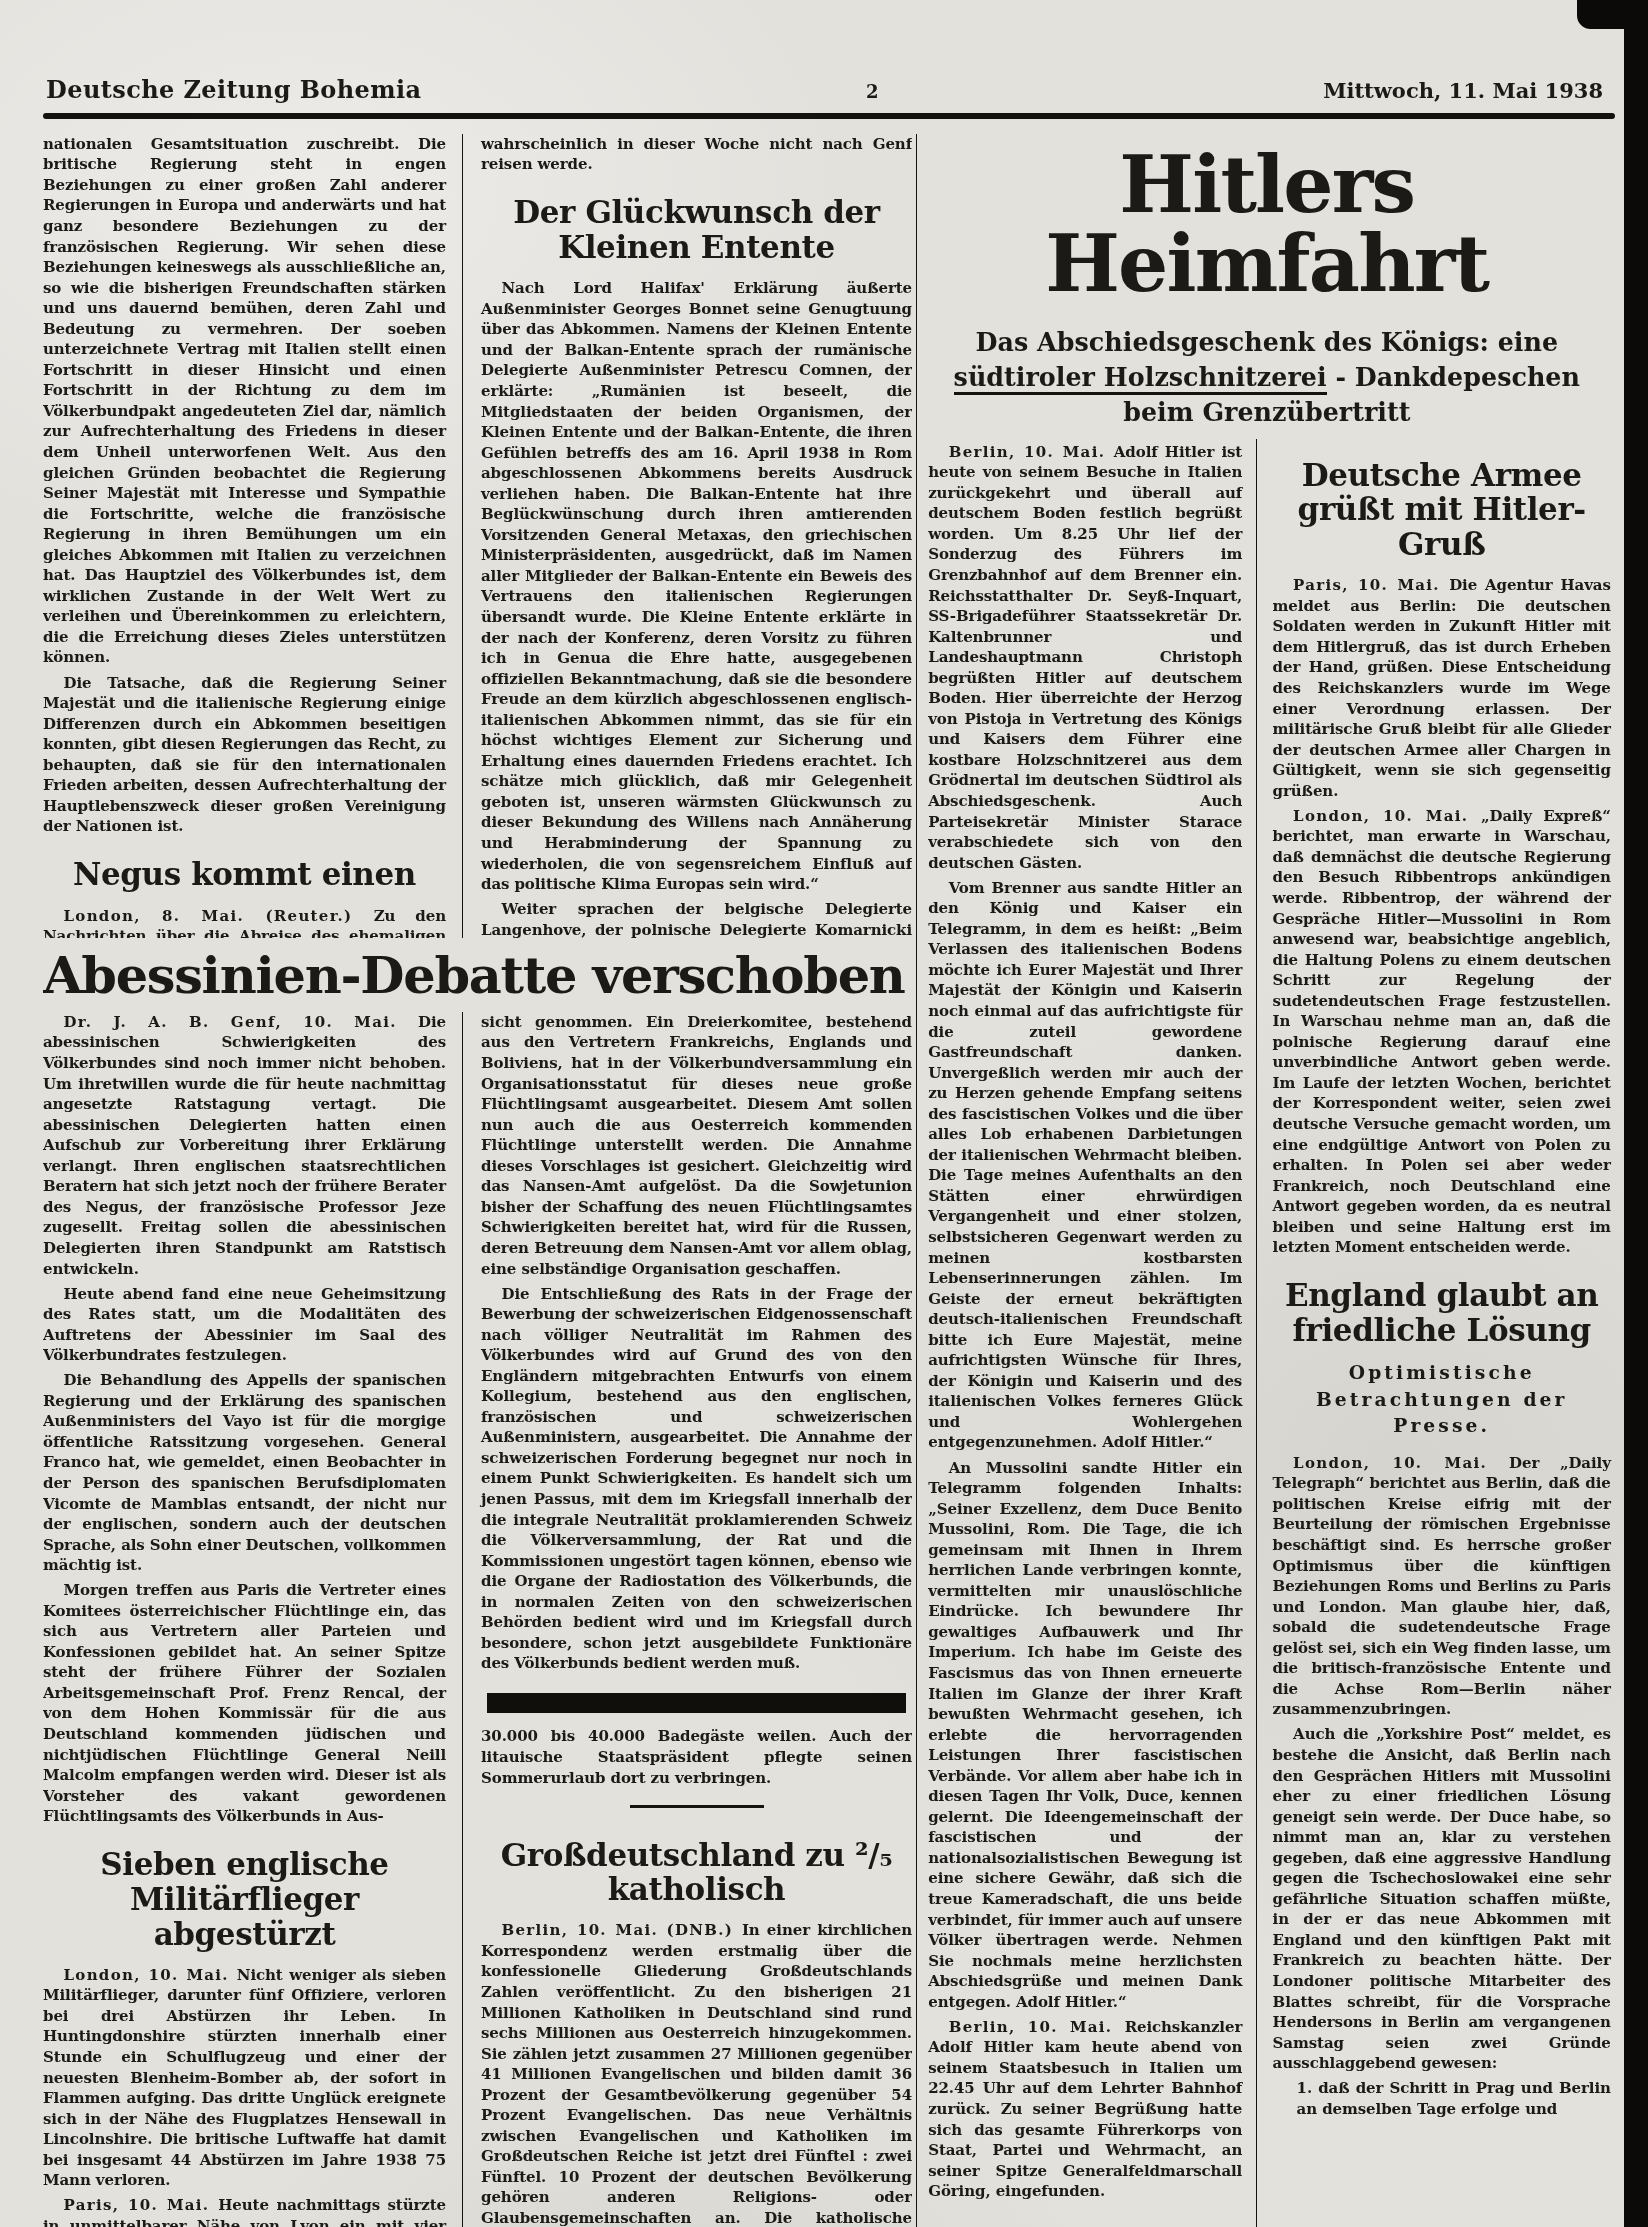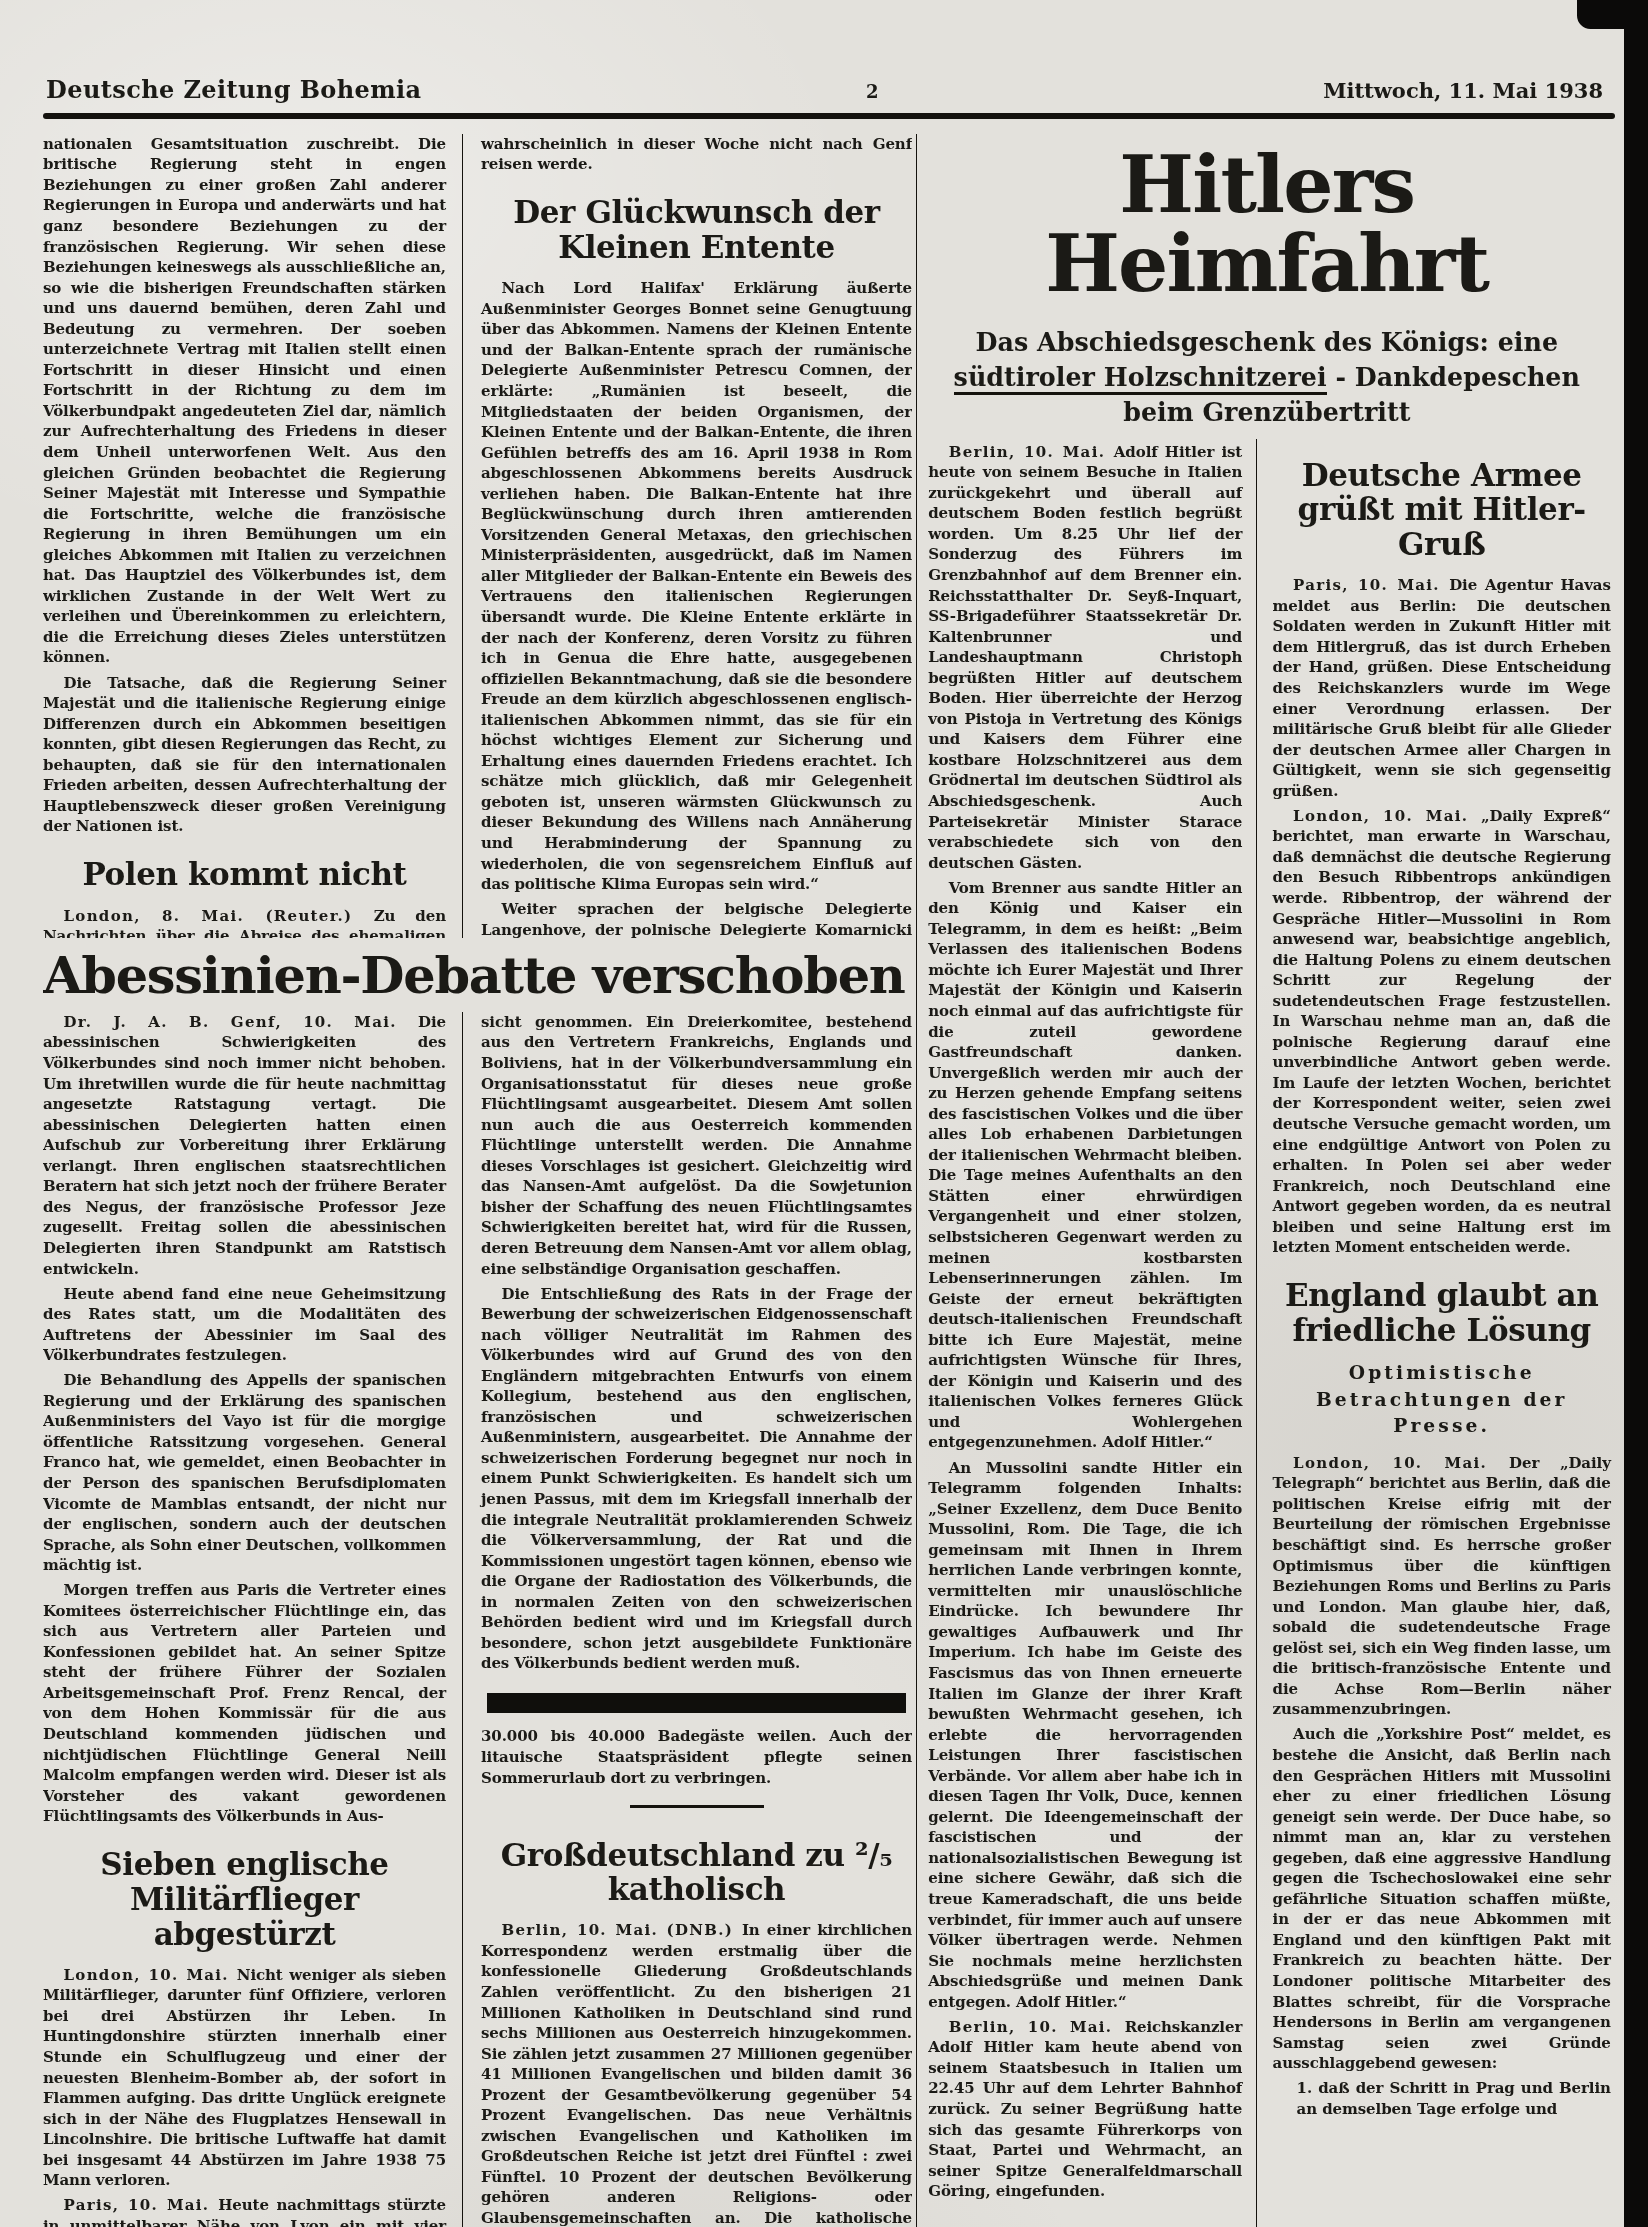--- a/index.html
+++ b/index.html
@@ -68,21 +68,21 @@
     <span class="mast-date">Mittwoch, 11. Mai 1938</span>
   </div>
   <div class="head-rule"></div>
 
   <div class="main">
     <div class="half-left">
       <div class="row-a">
         <div class="col c1">
             <p class="body noind">nationalen Gesamtsituation zuschreibt. Die britische Regierung steht in engen Beziehungen zu einer großen Zahl anderer Regierungen in Europa und anderwärts und hat ganz besondere Beziehungen zu der französischen Regierung. Wir sehen diese Beziehungen keineswegs als ausschließliche an, so wie die bisherigen Freundschaften stärken und uns dauernd bemühen, deren Zahl und Bedeutung zu vermehren. Der soeben unterzeichnete Vertrag mit Italien stellt einen Fortschritt in dieser Hinsicht und einen Fortschritt in der Richtung zu dem im Völkerbundpakt angedeuteten Ziel dar, nämlich zur Aufrechterhaltung des Friedens in dieser dem Unheil unterworfenen Welt. Aus den gleichen Gründen beobachtet die Regierung Seiner Majestät mit Interesse und Sympathie die Fortschritte, welche die französische Regierung in ihren Bemühungen um ein gleiches Abkommen mit Italien zu verzeichnen hat. Das Hauptziel des Völkerbundes ist, dem wirklichen Zustande in der Welt Wert zu verleihen und Übereinkommen zu erleichtern, die die Erreichung dieses Zieles unterstützen können.</p>
             <p class="body">Die Tatsache, daß die Regierung Seiner Majestät und die italienische Regierung einige Differenzen durch ein Abkommen beseitigen konnten, gibt diesen Regierungen das Recht, zu behaupten, daß sie für den internationalen Frieden arbeiten, dessen Aufrechterhaltung der Hauptlebenszweck dieser großen Vereinigung der Nationen ist.</p>
-            <h3 class="head-md">Polen kommt nicht</h3>
+            <h3 class="head-md">Negus kommt einen</h3>
             <p class="body"><span class="dl">London, 8. Mai. (Reuter.) </span>Zu den Nachrichten über die Abreise des ehemaligen Kaisers von Abessinien aus Bath nach Genf wird mitgeteilt, daß der Negus nach seiner Ankunft auf der abessinischen Gesandtschaft in London erklärte, daß er</p>
           </div>
         <div class="col c2">
             <p class="body noind">wahrscheinlich in dieser Woche nicht nach Genf reisen werde.</p>
             <h3 class="head-md">Der Glückwunsch der Kleinen Entente</h3>
             <p class="body">Nach Lord Halifax' Erklärung äußerte Außenminister Georges Bonnet seine Genugtuung über das Abkommen. Namens der Kleinen Entente und der Balkan-Entente sprach der rumänische Delegierte Außenminister Petrescu Comnen, der erklärte: „Rumänien ist beseelt, die Mitgliedstaaten der beiden Organismen, der Kleinen Entente und der Balkan-Entente, die ihren Gefühlen betreffs des am 16. April 1938 in Rom abgeschlossenen Abkommens bereits Ausdruck verliehen haben. Die Balkan-Entente hat ihre Beglückwünschung durch ihren amtierenden Vorsitzenden General Metaxas, den griechischen Ministerpräsidenten, ausgedrückt, daß im Namen aller Mitglieder der Balkan-Entente ein Beweis des Vertrauens den italienischen Regierungen übersandt wurde. Die Kleine Entente erklärte in der nach der Konferenz, deren Vorsitz zu führen ich in Genua die Ehre hatte, ausgegebenen offiziellen Bekanntmachung, daß sie die besondere Freude an dem kürzlich abgeschlossenen englisch-italienischen Abkommen nimmt, das sie für ein höchst wichtiges Element zur Sicherung und Erhaltung eines dauernden Friedens erachtet. Ich schätze mich glücklich, daß mir Gelegenheit geboten ist, unseren wärmsten Glückwunsch zu dieser Bekundung des Willens nach Annäherung und Herabminderung der Spannung zu wiederholen, die von segensreichem Einfluß auf das politische Klima Europas sein wird.“</p>
             <p class="body">Weiter sprachen der belgische Delegierte Langenhove, der polnische Delegierte Komarnicki und der Volkskommissär für auswärtige Angelegenheiten Litwinow.</p>
           </div>
       </div>
       <div class="span-head">Abessinien-Debatte verschoben</div>

